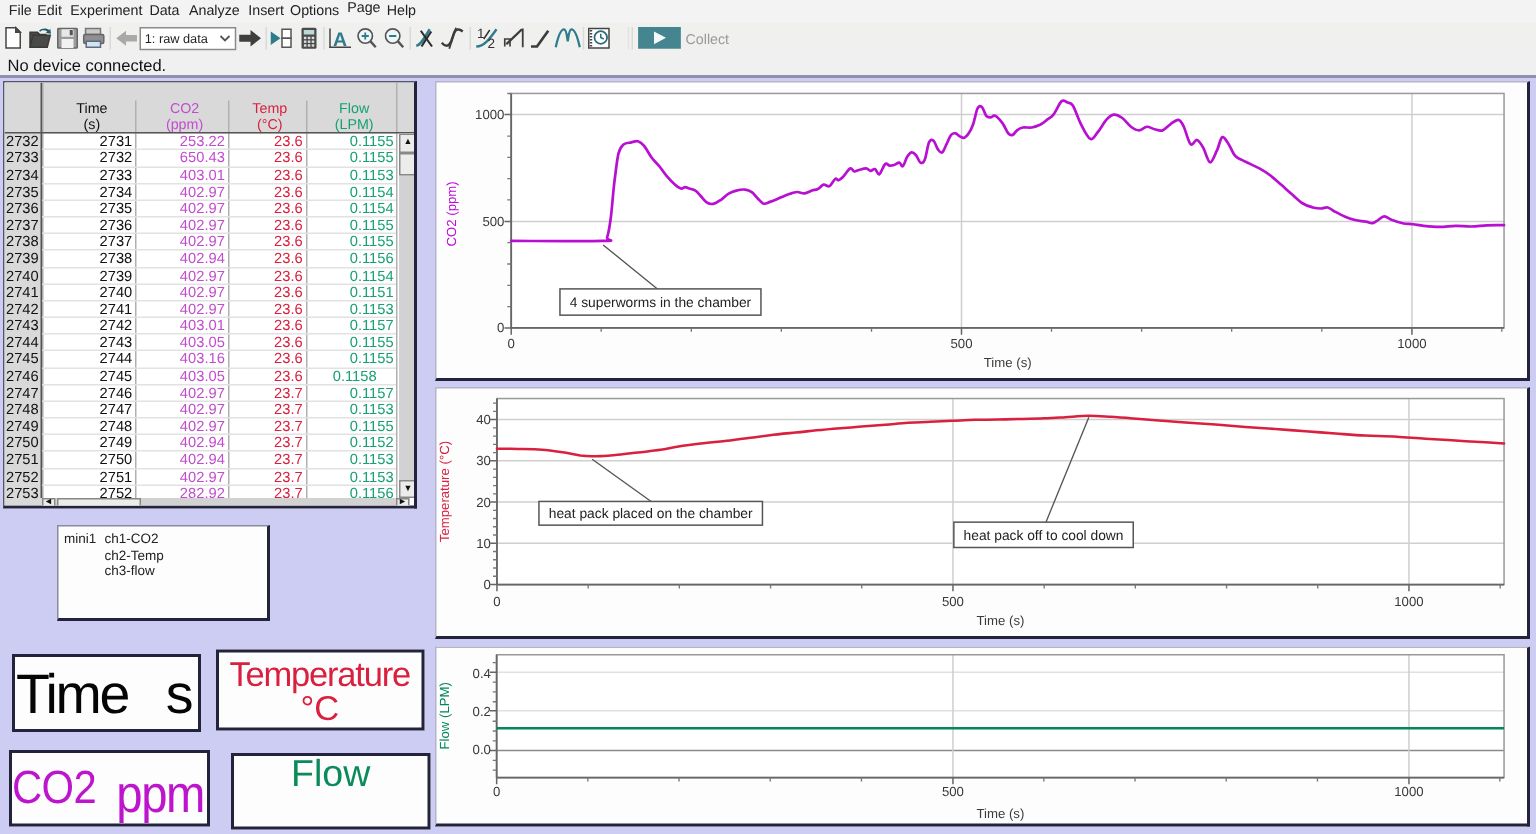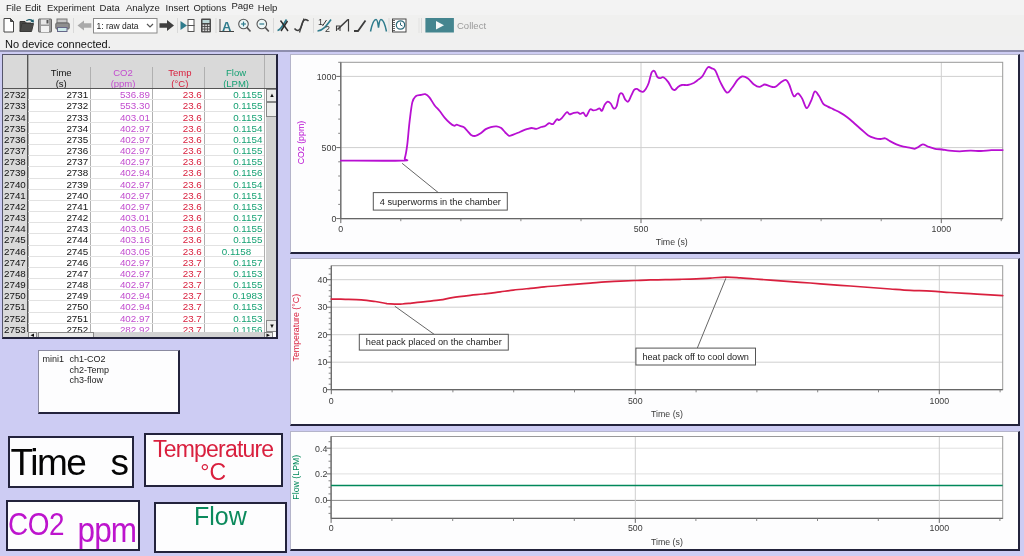--- a/index.html
+++ b/index.html
@@ -126,27 +126,27 @@
 <div class="abs" style="left:201.3px;top:11.6px;width:60.599999999999966px;height:22.6px;font-size:9.5px;color:#16a173;text-align:center;line-height:10.5px;padding-top:1.5px;padding-left:4px;box-sizing:border-box">Flow<br>(LPM)</div>
 <div class="abs" style="left:87.7px;top:11.6px;width:1px;height:265.4px;background:#b0b0b0"></div>
 <div class="abs" style="left:149.4px;top:11.6px;width:1px;height:265.4px;background:#b0b0b0"></div>
 <div class="abs" style="left:201.3px;top:11.6px;width:1px;height:265.4px;background:#b0b0b0"></div>
 <div class="abs" style="left:261.9px;top:0;width:1px;height:277px;background:#b0b0b0"></div>
 <div class="abs" style="left:25.8px;top:0;width:1px;height:277px;background:#a8a8a8"></div>
 <div class="abs" style="left:24.0px;top:0;width:1.2px;height:277px;background:#555"></div>
 <div class="abs" style="left:0;top:33.2px;width:100%;height:1px;background:#555"></div>
 <div class="abs" style="left:0;top:34.20px;width:25.8px;height:11.17px;font-size:9.8px;color:#111;text-align:right;padding-right:2.5px;box-sizing:border-box;line-height:11.17px">2732</div>
 <div class="abs" style="left:25.8px;top:34.20px;width:59.900000000000006px;height:11.17px;font-size:9.8px;color:#111;text-align:right;box-sizing:border-box;line-height:11.17px">2731</div>
-<div class="abs" style="left:87.7px;top:34.20px;width:59.7px;height:11.17px;font-size:9.8px;color:#c24ccf;text-align:right;box-sizing:border-box;line-height:11.17px">536.89</div>
+<div class="abs" style="left:87.7px;top:34.20px;width:59.7px;height:11.17px;font-size:9.8px;color:#c24ccf;text-align:right;box-sizing:border-box;line-height:11.17px">253.22</div>
 <div class="abs" style="left:149.4px;top:34.20px;width:49.900000000000006px;height:11.17px;font-size:9.8px;color:#d9203e;text-align:right;box-sizing:border-box;line-height:11.17px">23.6</div>
 <div class="abs" style="left:201.3px;top:34.20px;width:58.599999999999966px;height:11.17px;font-size:9.8px;color:#16a173;text-align:right;box-sizing:border-box;line-height:11.17px">0.1155</div>
 <div class="abs" style="left:25.8px;top:44.37px;width:236.09999999999997px;height:1px;background:#e2e2e2"></div>
 <div class="abs" style="left:0;top:45.37px;width:25.8px;height:11.17px;font-size:9.8px;color:#111;text-align:right;padding-right:2.5px;box-sizing:border-box;line-height:11.17px">2733</div>
 <div class="abs" style="left:25.8px;top:45.37px;width:59.900000000000006px;height:11.17px;font-size:9.8px;color:#111;text-align:right;box-sizing:border-box;line-height:11.17px">2732</div>
-<div class="abs" style="left:87.7px;top:45.37px;width:59.7px;height:11.17px;font-size:9.8px;color:#c24ccf;text-align:right;box-sizing:border-box;line-height:11.17px">553.30</div>
+<div class="abs" style="left:87.7px;top:45.37px;width:59.7px;height:11.17px;font-size:9.8px;color:#c24ccf;text-align:right;box-sizing:border-box;line-height:11.17px">650.43</div>
 <div class="abs" style="left:149.4px;top:45.37px;width:49.900000000000006px;height:11.17px;font-size:9.8px;color:#d9203e;text-align:right;box-sizing:border-box;line-height:11.17px">23.6</div>
 <div class="abs" style="left:201.3px;top:45.37px;width:58.599999999999966px;height:11.17px;font-size:9.8px;color:#16a173;text-align:right;box-sizing:border-box;line-height:11.17px">0.1155</div>
 <div class="abs" style="left:25.8px;top:55.54px;width:236.09999999999997px;height:1px;background:#e2e2e2"></div>
 <div class="abs" style="left:0;top:56.54px;width:25.8px;height:11.17px;font-size:9.8px;color:#111;text-align:right;padding-right:2.5px;box-sizing:border-box;line-height:11.17px">2734</div>
 <div class="abs" style="left:25.8px;top:56.54px;width:59.900000000000006px;height:11.17px;font-size:9.8px;color:#111;text-align:right;box-sizing:border-box;line-height:11.17px">2733</div>
 <div class="abs" style="left:87.7px;top:56.54px;width:59.7px;height:11.17px;font-size:9.8px;color:#c24ccf;text-align:right;box-sizing:border-box;line-height:11.17px">403.01</div>
 <div class="abs" style="left:149.4px;top:56.54px;width:49.900000000000006px;height:11.17px;font-size:9.8px;color:#d9203e;text-align:right;box-sizing:border-box;line-height:11.17px">23.6</div>
 <div class="abs" style="left:201.3px;top:56.54px;width:58.599999999999966px;height:11.17px;font-size:9.8px;color:#16a173;text-align:right;box-sizing:border-box;line-height:11.17px">0.1153</div>
 <div class="abs" style="left:25.8px;top:66.71px;width:236.09999999999997px;height:1px;background:#e2e2e2"></div>
 <div class="abs" style="left:0;top:67.71px;width:25.8px;height:11.17px;font-size:9.8px;color:#111;text-align:right;padding-right:2.5px;box-sizing:border-box;line-height:11.17px">2735</div>
@@ -236,21 +236,21 @@
 <div class="abs" style="left:0;top:224.09px;width:25.8px;height:11.17px;font-size:9.8px;color:#111;text-align:right;padding-right:2.5px;box-sizing:border-box;line-height:11.17px">2749</div>
 <div class="abs" style="left:25.8px;top:224.09px;width:59.900000000000006px;height:11.17px;font-size:9.8px;color:#111;text-align:right;box-sizing:border-box;line-height:11.17px">2748</div>
 <div class="abs" style="left:87.7px;top:224.09px;width:59.7px;height:11.17px;font-size:9.8px;color:#c24ccf;text-align:right;box-sizing:border-box;line-height:11.17px">402.97</div>
 <div class="abs" style="left:149.4px;top:224.09px;width:49.900000000000006px;height:11.17px;font-size:9.8px;color:#d9203e;text-align:right;box-sizing:border-box;line-height:11.17px">23.7</div>
 <div class="abs" style="left:201.3px;top:224.09px;width:58.599999999999966px;height:11.17px;font-size:9.8px;color:#16a173;text-align:right;box-sizing:border-box;line-height:11.17px">0.1155</div>
 <div class="abs" style="left:25.8px;top:234.26px;width:236.09999999999997px;height:1px;background:#e2e2e2"></div>
 <div class="abs" style="left:0;top:235.26px;width:25.8px;height:11.17px;font-size:9.8px;color:#111;text-align:right;padding-right:2.5px;box-sizing:border-box;line-height:11.17px">2750</div>
 <div class="abs" style="left:25.8px;top:235.26px;width:59.900000000000006px;height:11.17px;font-size:9.8px;color:#111;text-align:right;box-sizing:border-box;line-height:11.17px">2749</div>
 <div class="abs" style="left:87.7px;top:235.26px;width:59.7px;height:11.17px;font-size:9.8px;color:#c24ccf;text-align:right;box-sizing:border-box;line-height:11.17px">402.94</div>
 <div class="abs" style="left:149.4px;top:235.26px;width:49.900000000000006px;height:11.17px;font-size:9.8px;color:#d9203e;text-align:right;box-sizing:border-box;line-height:11.17px">23.7</div>
-<div class="abs" style="left:201.3px;top:235.26px;width:58.599999999999966px;height:11.17px;font-size:9.8px;color:#16a173;text-align:right;box-sizing:border-box;line-height:11.17px">0.1983</div>
+<div class="abs" style="left:201.3px;top:235.26px;width:58.599999999999966px;height:11.17px;font-size:9.8px;color:#16a173;text-align:right;box-sizing:border-box;line-height:11.17px">0.1152</div>
 <div class="abs" style="left:25.8px;top:245.43px;width:236.09999999999997px;height:1px;background:#e2e2e2"></div>
 <div class="abs" style="left:0;top:246.43px;width:25.8px;height:11.17px;font-size:9.8px;color:#111;text-align:right;padding-right:2.5px;box-sizing:border-box;line-height:11.17px">2751</div>
 <div class="abs" style="left:25.8px;top:246.43px;width:59.900000000000006px;height:11.17px;font-size:9.8px;color:#111;text-align:right;box-sizing:border-box;line-height:11.17px">2750</div>
 <div class="abs" style="left:87.7px;top:246.43px;width:59.7px;height:11.17px;font-size:9.8px;color:#c24ccf;text-align:right;box-sizing:border-box;line-height:11.17px">402.94</div>
 <div class="abs" style="left:149.4px;top:246.43px;width:49.900000000000006px;height:11.17px;font-size:9.8px;color:#d9203e;text-align:right;box-sizing:border-box;line-height:11.17px">23.7</div>
 <div class="abs" style="left:201.3px;top:246.43px;width:58.599999999999966px;height:11.17px;font-size:9.8px;color:#16a173;text-align:right;box-sizing:border-box;line-height:11.17px">0.1153</div>
 <div class="abs" style="left:25.8px;top:256.60px;width:236.09999999999997px;height:1px;background:#e2e2e2"></div>
 <div class="abs" style="left:0;top:257.60px;width:25.8px;height:11.17px;font-size:9.8px;color:#111;text-align:right;padding-right:2.5px;box-sizing:border-box;line-height:11.17px">2752</div>
 <div class="abs" style="left:25.8px;top:257.60px;width:59.900000000000006px;height:11.17px;font-size:9.8px;color:#111;text-align:right;box-sizing:border-box;line-height:11.17px">2751</div>
 <div class="abs" style="left:87.7px;top:257.60px;width:59.7px;height:11.17px;font-size:9.8px;color:#c24ccf;text-align:right;box-sizing:border-box;line-height:11.17px">402.97</div>

